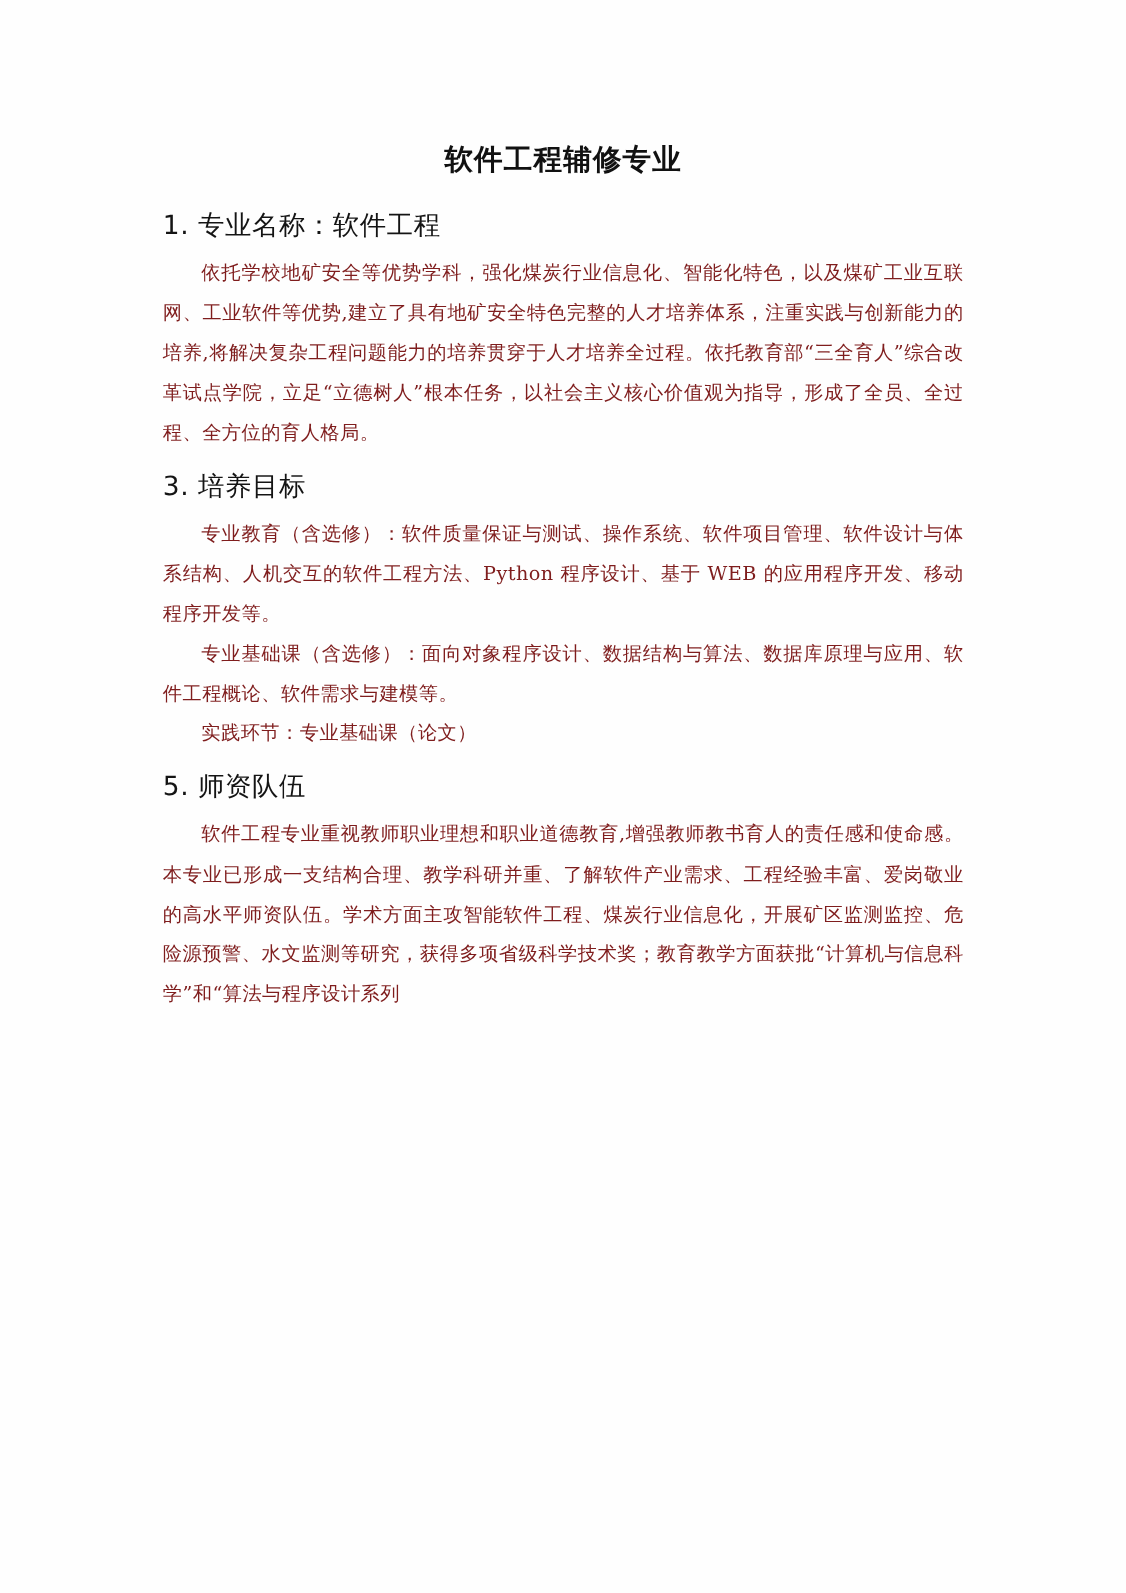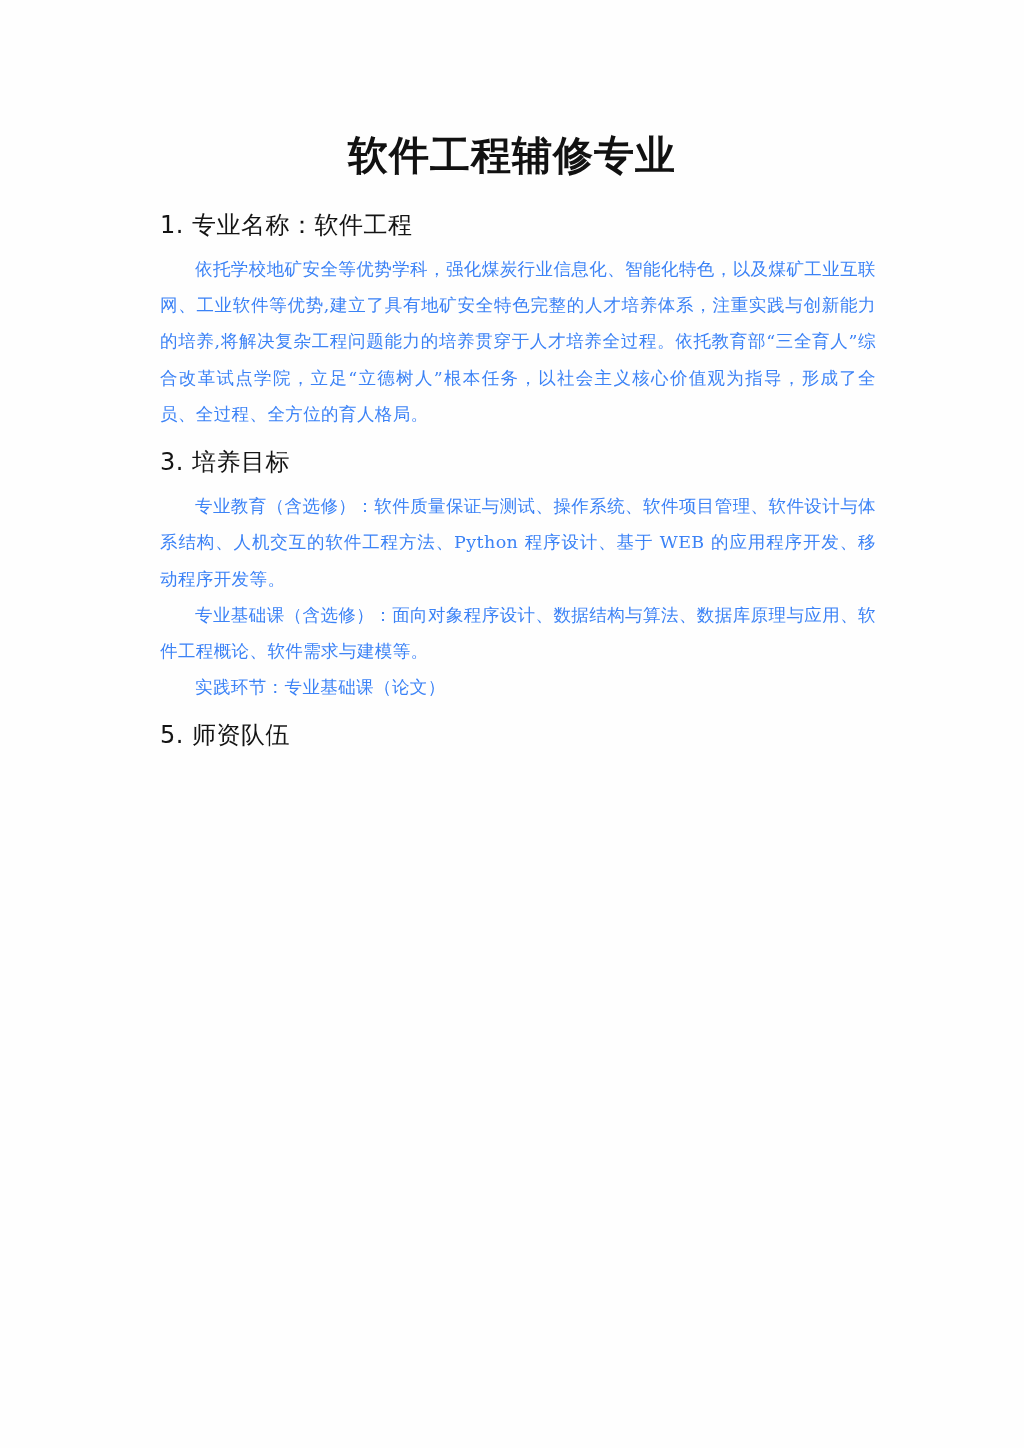--- a/index.html
+++ b/index.html
@@ -17,21 +17,21 @@
   }
   .page {
     box-sizing: border-box;
     width: 1024px;
     height: 1448px;
     padding: 110px 148px 60px 148px;
     background: #fefefe;
   }
   .doc-title {
     text-align: center;
-    font-size: 40px;
+    font-size: 26px;
     font-weight: bold;
     letter-spacing: 1px;
     margin: 18px 0 26px 0;
     color: #111;
     font-family: "DejaVu Sans", "Liberation Sans", sans-serif;
   }
   .h2 {
     font-size: 24px;
     font-weight: normal;
     margin: 14px 0 10px 0;
@@ -39,30 +39,29 @@
     letter-spacing: 0.5px;
     font-family: "DejaVu Sans", "Liberation Sans", sans-serif;
   }
   .para {
     font-size: 17.5px;
     line-height: 2.07;
     text-align: justify;
     text-justify: inter-ideograph;
     text-indent: 2em;
     margin: 0 0 2px 0;
-    color: #3b82f6;
+    color: #7f1d1d;
     letter-spacing: 0.4px;
     font-family: "DejaVu Serif", "Liberation Serif", serif;
   }
   .para.tight {
     margin-bottom: 0;
   }
   .section {
     margin-bottom: 4px;
-    margin-left: 12px;
   }
 </style>
 </head>
 <body>
 
 <div class="page">
 
   <h1 class="doc-title">软件工程辅修专业</h1>
 
   <div class="section">
@@ -78,15 +77,16 @@
   </div>
 
   <div class="section">
     <p class="para tight">专业教育（含选修）：软件质量保证与测试、操作系统、软件项目管理、软件设计与体系结构、人机交互的软件工程方法、Python 程序设计、基于 WEB 的应用程序开发、移动程序开发等。</p>
     <p class="para tight">专业基础课（含选修）：面向对象程序设计、数据结构与算法、数据库原理与应用、软件工程概论、软件需求与建模等。</p>
     <p class="para tight">实践环节：专业基础课（论文）</p>
   </div>
 
   <div class="section">
     <div class="h2">5. 师资队伍</div>
+    <p class="para">软件工程专业重视教师职业理想和职业道德教育,增强教师教书育人的责任感和使命感。本专业已形成一支结构合理、教学科研并重、了解软件产业需求、工程经验丰富、爱岗敬业的高水平师资队伍。学术方面主攻智能软件工程、煤炭行业信息化，开展矿区监测监控、危险源预警、水文监测等研究，获得多项省级科学技术奖；教育教学方面获批“计算机与信息科学”和“算法与程序设计系列</p>
   </div>
 
 </div>
 
 </body></html>

